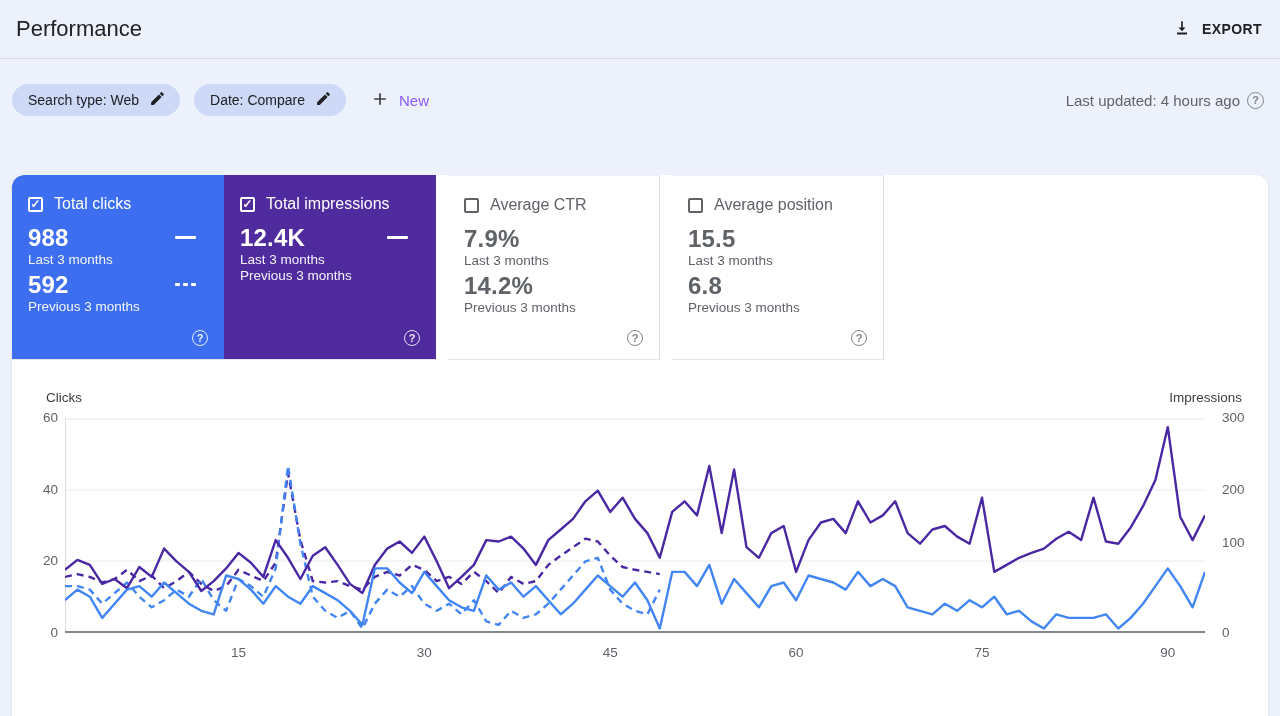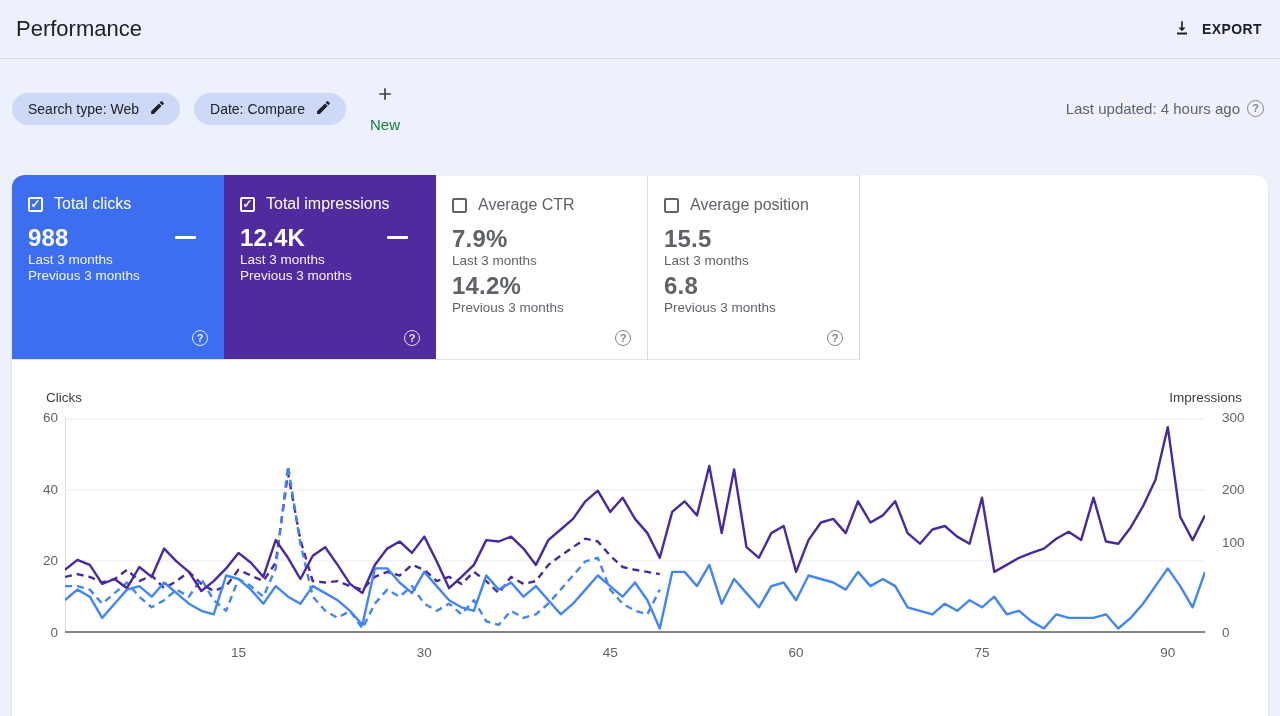--- a/index.html
+++ b/index.html
@@ -16,39 +16,39 @@
   .export-btn svg { fill:#202124; }
 
   
   .filter-bar { display:flex; align-items:center; padding:25px 16px 0 12px; }
   .chip { display:flex; align-items:center; gap:10px; background:#cdd9f7; border:none;
           border-radius:16px; height:32px; padding:0 14px 0 16px; font-size:14px; color:#202124;
           font-family:inherit; cursor:pointer; }
   .chip + .chip { margin-left:14px; }
   .chip svg { fill:#202124; }
   .new-btn { display:flex; align-items:center; gap:9px; margin-left:24px; background:none; border:none;
-             font-size:15px; color:#15803d; font-family:inherit; cursor:pointer;flex-direction:column; }
+             font-size:15px; color:#8b5cf6; font-family:inherit; cursor:pointer; }
   .new-btn svg { fill:#3c4043; }
   .fb-spacer { flex:1; }
   .last-updated { display:flex; align-items:flex-start; gap:7px; font-size:15px; color:#5f6368; }
   .help-ring { width:17px; height:17px; border:1.5px solid #80868b; border-radius:50%; color:#80868b;
                font-size:11px; line-height:14px; text-align:center; font-weight:bold; display:inline-block; }
 
   
   .main-card { position:absolute; left:12px; right:12px; top:175px; height:560px;
                background:#fff; border-radius:12px;
                box-shadow:0 1px 2px rgba(60,64,67,.15); overflow:hidden; }
 
   
   .metric-row { display:flex; height:185px; }
   .metric-card { width:212px; padding:19px 16px 0 16px; position:relative; cursor:pointer;
                  border-bottom:1px solid #e4e6eb; }
   .metric-card.selected { color:#fff; }
   .metric-card.unselected { border-right:1px solid #dadce0; border-top:1px solid #f1f1f1;
-                            color:#5f6368; }
+                            color:#5f6368;margin-left:12px; }
   .card-head { display:flex; align-items:center; gap:11px; height:20px; margin-bottom:10px; }
   .card-label { font-size:16px; }
   .checkbox { width:15px; height:15px; border-radius:2px; flex:0 0 auto;
               display:flex; align-items:center; justify-content:center; }
   .selected .checkbox { border:2px solid #fff; }
   .unselected .checkbox { border:2px solid #5f6368; }
   .check { color:#fff; font-size:12px; font-weight:bold; line-height:1; }
   .value-row { display:flex; align-items:center; justify-content:space-between; height:27px; margin-top:4px; }
   .value { font-size:24px; font-weight:bold; letter-spacing:.2px;text-align:center; }
   .unselected .value { color:#5f6368; }
@@ -125,20 +125,28 @@
         <span class="checkbox">
             <span class="check">✓</span>
           </span>
         <span class="card-label">Total clicks</span>
       </div>
       <div class="value-row">
         <span class="value">988</span>
         <span class="dash solid"></span>
       </div>
       <div class="caption">Last 3 months</div>
+      <div class="value-row">
+        <span class="value">592</span>
+        <span class="dash dashed">
+            <i></i>
+            <i></i>
+            <i></i>
+          </span>
+      </div>
       <div class="caption">Previous 3 months</div>
       <span class="help">?</span>
     </div>
 
     <div class="metric-card selected" style="background: rgb(79, 43, 158);">
       <div class="card-head">
         <span class="checkbox">
             <span class="check">✓</span>
           </span>
         <span class="card-label">Total impressions</span>

